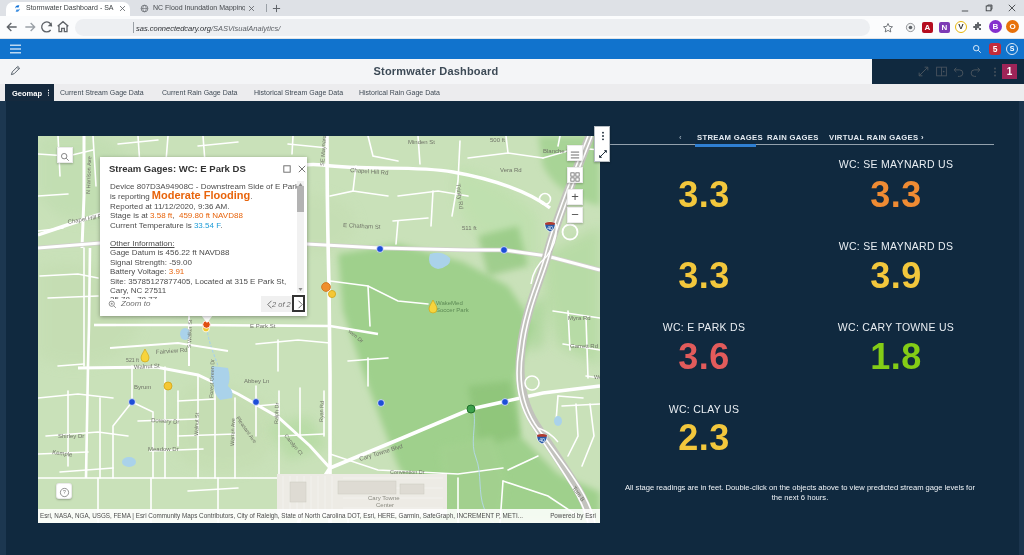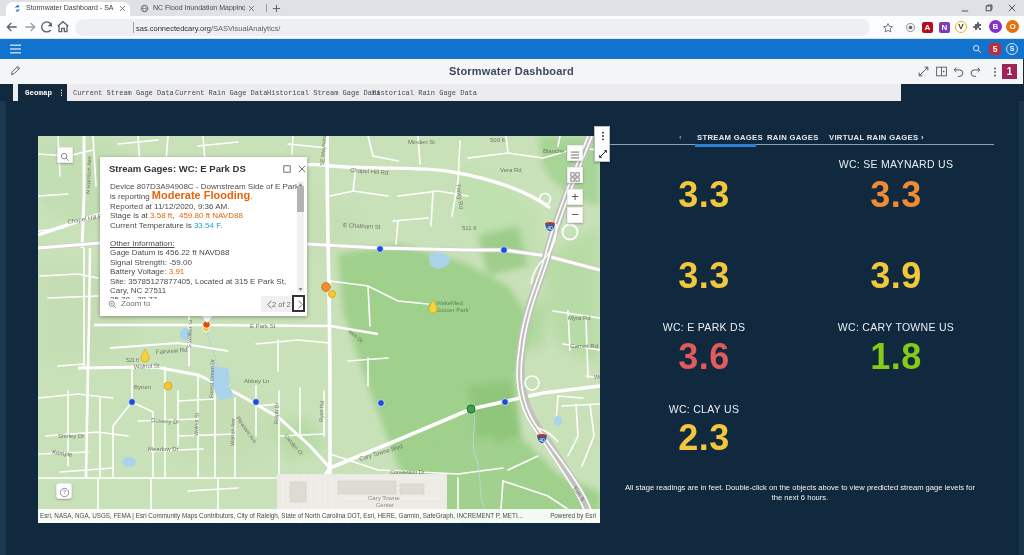--- a/index.html
+++ b/index.html
@@ -11,28 +11,28 @@
   
   #tabstrip { position:absolute; left:0; top:0; width:1024px; height:16px; background:#dee1e6; }
   .tab-active { position:absolute; left:6px; top:2px; width:124px; height:14px; background:#fff; border-radius:7px 7px 0 0; }
   .tab-title { position:absolute; top:4px; font-size:7px; color:#3c4043; white-space:nowrap; overflow:hidden; }
   .tab2 { position:absolute; left:136px; top:2px; width:124px; height:12px; }
   #winctl { position:absolute; right:0; top:0; width:140px; height:16px; }
 
   #toolbar { position:absolute; left:0; top:16px; width:1024px; height:23px; background:#fbfcfd; border-bottom:1px solid #e0e3e7; }
   .navic { position:absolute; top:3px; width:16px; height:16px; color:#5f6368; }
   #omnibox { position:absolute; left:75px; top:3px; width:795px; height:17px; background:#edeff2; border-radius:9px; }
-  #urltext { position:absolute; left:61px; top:5px; font-size:7.5px; color:#2b2e32; }
+  #urltext { position:absolute; left:61px; top:5px; font-size:7.5px; color:#2b2e32;font-style:italic; }
 
   
   #appbar { position:absolute; left:0; top:39px; width:1024px; height:20px; background:#1173cd; }
   #appbar .title { position:absolute; left:0; right:0; top:6px; text-align:center; font-size:7.2px; font-weight:bold; color:#fff; }
-  #vatoolbar { position:absolute; left:0; top:59px; width:1023px; height:25px; background:#f4f5f7; }
+  #vatoolbar { position:absolute; left:0; top:59px; width:872px; height:25px; background:#f4f5f7; }
   #vatitle { position:absolute; left:0; right:0; top:6px; text-align:center; font-size:11px; font-weight:bold; color:#3d4a56; letter-spacing:.2px; }
-  #vatabs { position:absolute; left:13px; top:84px; width:888px; height:17px; background:#ececee;font-family:Liberation Mono, monospace; }
+  #vatabs { position:absolute; left:0; top:84px; width:1024px; height:17px; background:#ececee; }
   #geotab { position:absolute; left:5px; top:0; width:49px; height:17px; background:#15293d; color:#fff; }
   .vtab { position:absolute; top:5px; font-size:7px; color:#3f4a55; white-space:nowrap; }
 
   
   #canvas { position:absolute; left:0; top:101px; width:1024px; height:454px; background:#10293f; }
   #leftstrip { position:absolute; left:0; top:101px; width:6px; height:454px; background:#1c3750; }
   #scrollstrip { position:absolute; left:1019px; top:101px; width:5px; height:454px; background:#1b344d; }
 
   
   .rp-tab { position:absolute; top:133px; font-size:7.7px; font-weight:bold; color:#e3eaf1; letter-spacing:.3px; white-space:nowrap; }
@@ -53,21 +53,21 @@
 
   
   #popup { position:absolute; left:100px; top:157px; width:207px; height:159px; background:#fff; box-shadow:0 1px 4px rgba(0,0,0,.35); }
   #popup-tip { position:absolute; left:201px; top:315px; width:0; height:0; border-left:6px solid transparent; border-right:6px solid transparent; border-top:8px solid #fff; }
   #popup .ptitle { position:absolute; left:9px; top:6px; font-size:9.5px; font-weight:bold; color:#323232; }
   #pbody { position:absolute; left:10px; top:25px; width:192px; height:117px; overflow:hidden; font-size:8px; line-height:9.4px; color:#4c4c4c; }
   .org { color:#e8640c; }
   .blu { color:#1e9cd7; }
   #pscroll { position:absolute; right:3px; top:24px; width:7px; height:112px; background:#f1f1f1; }
   #pthumb { position:absolute; left:0; top:5px; width:7px; height:26px; background:#b3b3b3; }
-  #pfoot { position:absolute; left:0; bottom:4px; width:207px; height:14px; font-size:8px; color:#6e6e6e; }
+  #pfoot { position:absolute; left:0; bottom:4px; width:207px; height:14px; font-size:8px; color:#6e6e6e;font-style:italic; }
 </style>
 </head>
 <body>
 <div id="screen">
 
   <div id="tabstrip">
     <div class="tab-active"></div>
     <svg class="abs" style="left:13px;top:4px" width="9" height="9" viewBox="0 0 24 24">
         <path d="M17 4a8 8 0 0 0-11 8 6 6 0 0 1 8-2z" fill="#0b6fd6"></path>
         <path d="M7 20a8 8 0 0 0 11-8 6 6 0 0 1-8 2z" fill="#3b8de0"></path>
@@ -200,20 +200,21 @@
   <span class="rp-tab" style="left:767px">RAIN GAGES</span>
   <span class="rp-tab" style="left:829px">VIRTUAL RAIN GAGES</span>
   <span class="rp-tab" style="left:921px">›</span>
   <div id="rp-line"></div>
   <div id="rp-underline"></div>
 
   <div class="kpi-val yellow" style="left:604px;top:174px">3.3</div>
   <div class="kpi-label" style="left:796px;top:158px">WC: SE MAYNARD US</div>
   <div class="kpi-val orange" style="left:796px;top:174px">3.3</div>
   <div class="kpi-val yellow" style="left:604px;top:255px">3.3</div>
+  <div class="kpi-label" style="left:796px;top:240px">WC: SE MAYNARD DS</div>
   <div class="kpi-val yellow" style="left:796px;top:255px">3.9</div>
   <div class="kpi-label" style="left:604px;top:321px">WC: E PARK DS</div>
   <div class="kpi-val red" style="left:604px;top:336px">3.6</div>
   <div class="kpi-label" style="left:796px;top:321px">WC: CARY TOWNE US</div>
   <div class="kpi-val green" style="left:796px;top:336px">1.8</div>
   <div class="kpi-label" style="left:604px;top:403px">WC: CLAY US</div>
   <div class="kpi-val yellow" style="left:604px;top:417px">2.3</div>
   <div id="rp-note">All stage readings are in feet. Double-click on the objects above to view predicted stream gage levels for<br>the next 6 hours.</div>
 
   <svg id="map" viewBox="0 0 562 387">

